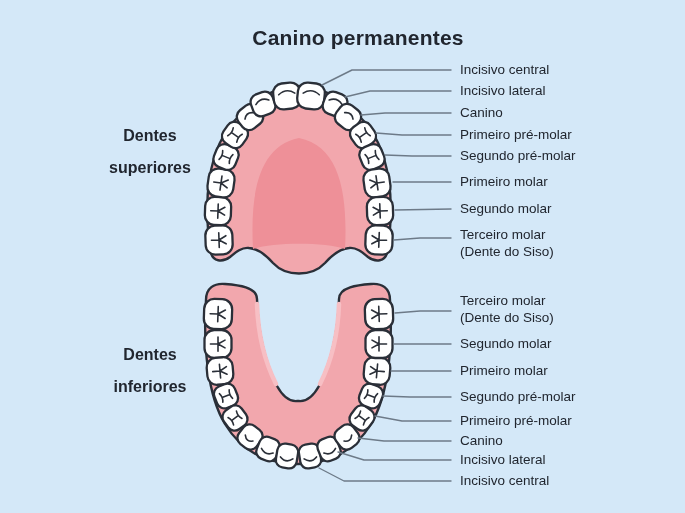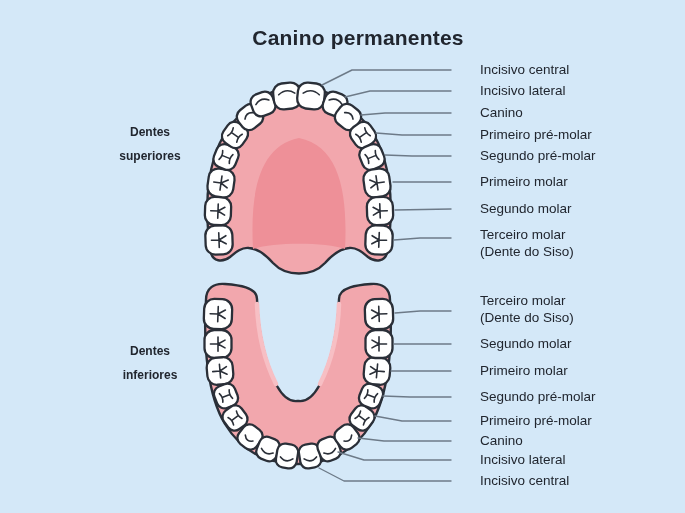--- a/index.html
+++ b/index.html
@@ -18,28 +18,28 @@
     background:var(--bg);
     font-family:"Liberation Sans", sans-serif;
     color:var(--text);
   }
   .title{
     position:absolute;top:26px;left:358px;transform:translateX(-50%);
     font-size:21px;font-weight:700;white-space:nowrap;letter-spacing:.2px;
   }
   .side-label{
     position:absolute;left:150px;transform:translateX(-50%);
-    font-size:12px;font-weight:700;line-height:24px;text-align:center;
+    font-size:16px;font-weight:700;line-height:32px;text-align:center;
     white-space:pre-line;
   }
   .side-label.upper{top:120px;}
   .side-label.lower{top:339px;}
   .tooth-label{
     position:absolute;left:460px;
-    font-size:13.5px;line-height:17px;white-space:pre-line;margin-left:20px;
+    font-size:13.5px;line-height:17px;white-space:pre-line;
   }
   svg{position:absolute;top:0;left:0;}
   .leader{fill:none;stroke:var(--leader);stroke-width:1.4;stroke-linejoin:round;stroke-linecap:round;}
 </style>
 </head>
 <body>
 
 <div class="title">Canino permanentes</div>
 
 <div class="side-label upper">Dentes

